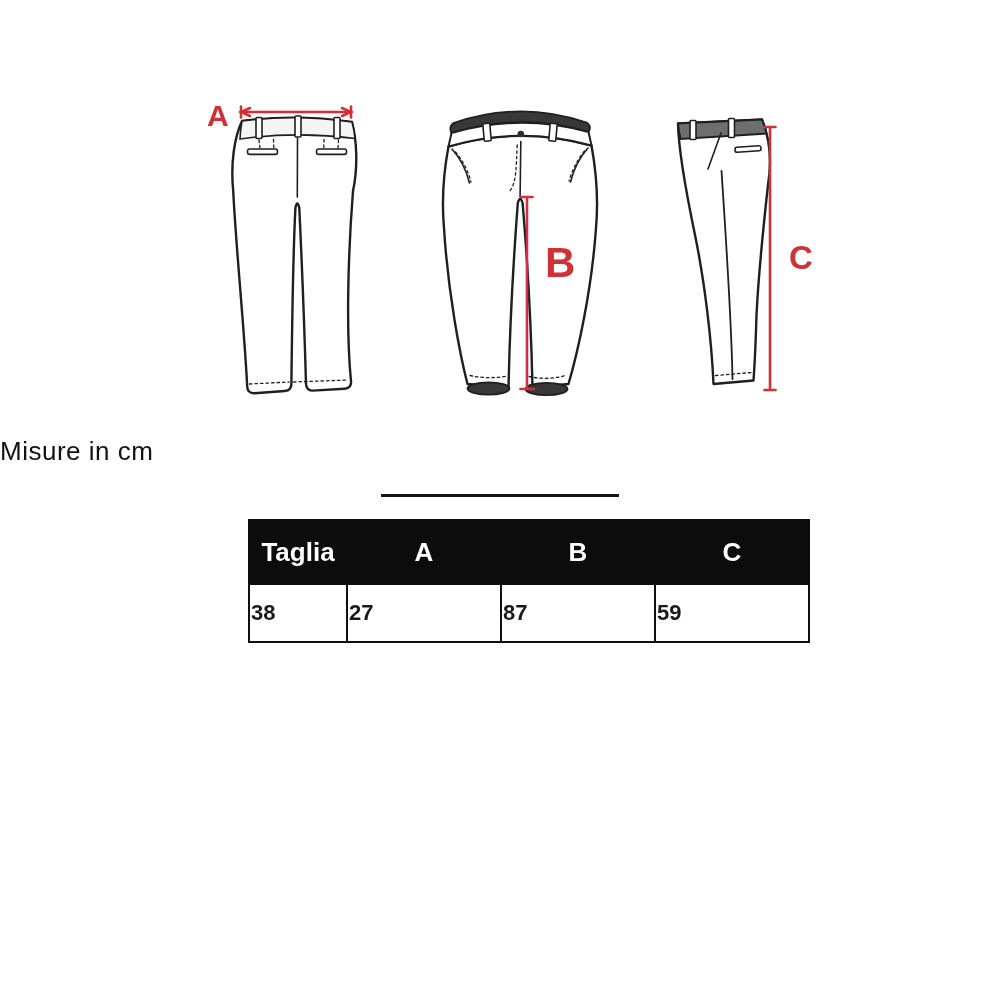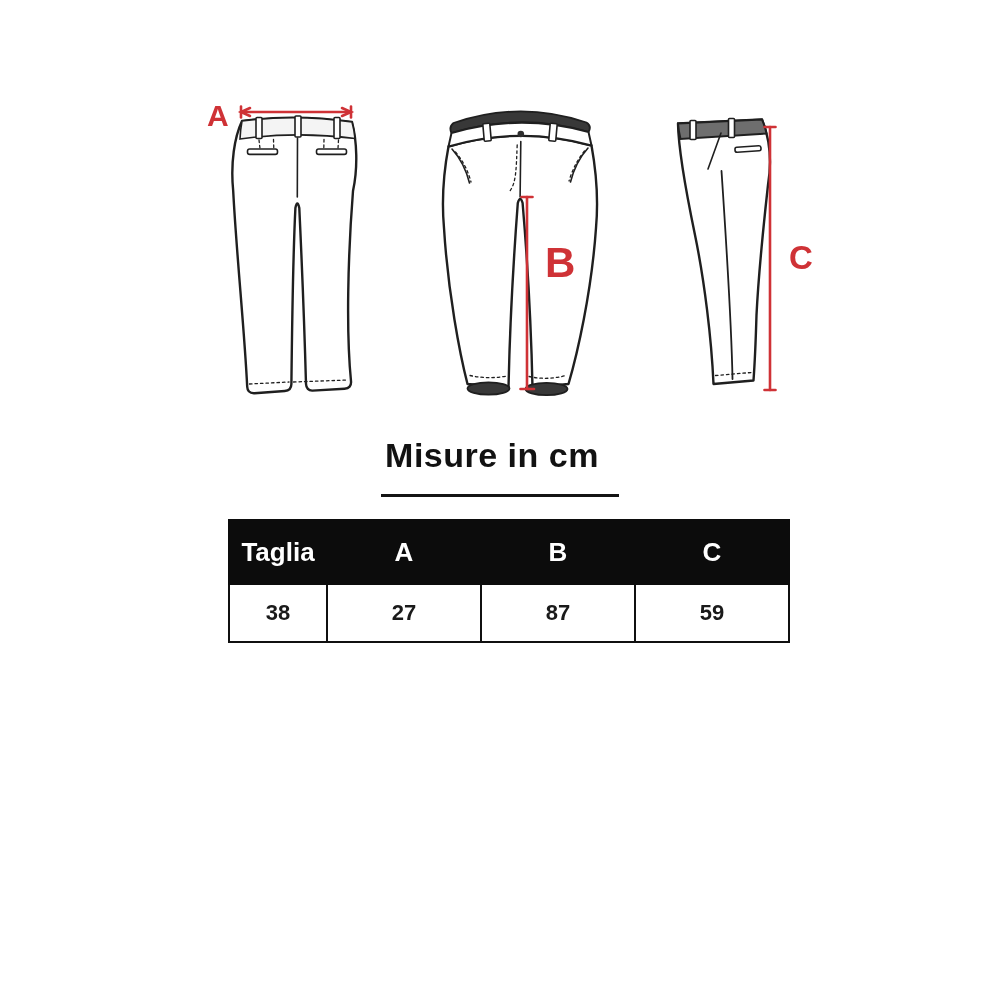--- a/index.html
+++ b/index.html
@@ -17,37 +17,37 @@
   .ln{fill:none;stroke:var(--ink,#1f1f1f);stroke-width:1.6;stroke-linecap:round;}
   .st{fill:none;stroke:var(--ink,#1f1f1f);stroke-width:1.3;stroke-dasharray:2.5 3;stroke-linecap:round;}
   .lp{fill:#ffffff;stroke:var(--ink,#1f1f1f);stroke-width:1.6;}
   .dk{fill:#383838;stroke:var(--ink,#1f1f1f);stroke-width:1.8;}
   .gy{fill:#6e6e6e;stroke:var(--ink,#1f1f1f);stroke-width:2;}
   .wb{fill:#f4f4f4;stroke:var(--ink,#1f1f1f);stroke-width:1.6;}
   .red{stroke:var(--accent-red,#cf3236);stroke-width:2.6;fill:none;stroke-linecap:round;}
   .red-label{fill:var(--accent-red,#cf3236);font-weight:700;font-family:"Liberation Sans",sans-serif;}
 
   .title{
-    position:absolute;left:0;top:436px;width:984px;text-align:center;
-    font-size:34px;font-weight:700;color:#121212;letter-spacing:0.5px;
+    position:absolute;left:0;top:436px;width:984px;text-align:left;
+    font-size:26px;font-weight:400;color:#121212;letter-spacing:0.5px;
   }
   .title-underline{position:absolute;left:381px;top:494px;width:238px;height:3px;background:#141414;}
 
   table.size{
-    position:absolute;left:228px;top:519px;border-collapse:collapse;table-layout:fixed;
+    position:absolute;left:248px;top:519px;border-collapse:collapse;table-layout:fixed;
     border:2px solid #84cc16;
   }
   table.size th{
     background:var(--table-header-bg,#0c0c0c);color:var(--table-header-text,#ffffff);
     font-size:26px;font-weight:700;height:60px;text-align:center;
     border:2px solid var(--table-header-bg,#0c0c0c);
   }
   table.size td{
     background:#ffffff;color:#1a1a1a;font-size:22px;font-weight:700;height:54px;
-    text-align:center;vertical-align:middle;border:2px solid #101010;
+    text-align:left;vertical-align:middle;border:2px solid #101010;
   }
 </style>
 </head>
 <body>
 
 <div class="canvas">
 
   <svg class="fig fig-back" viewBox="0 0 170 315">
     <g class="red">
       <line x1="41" y1="17" x2="151" y2="17"></line>

